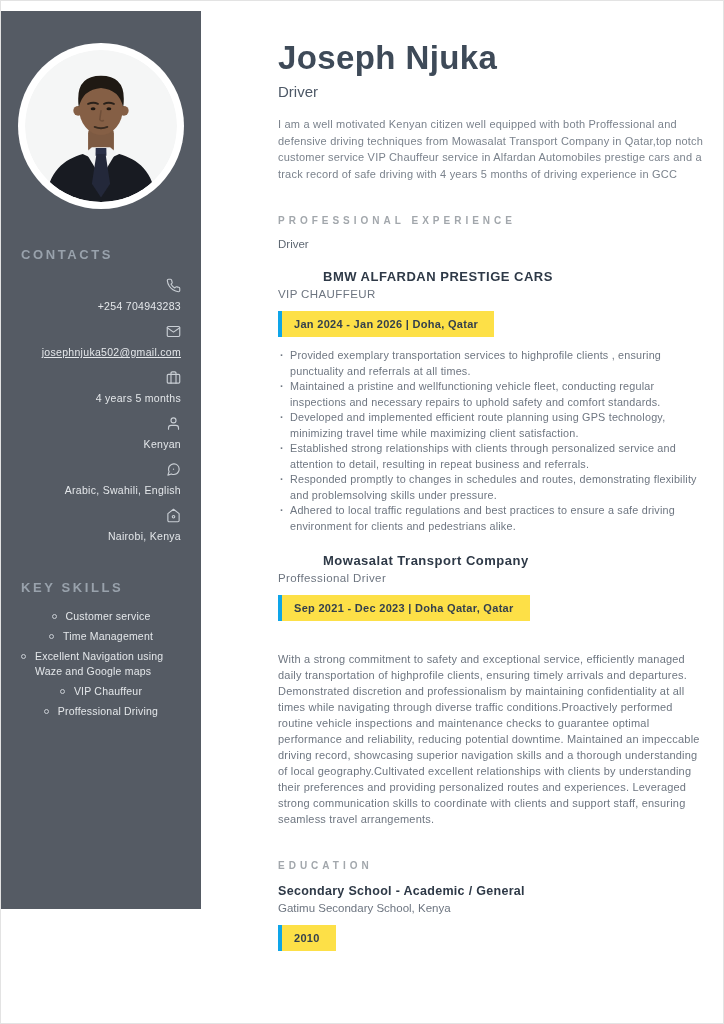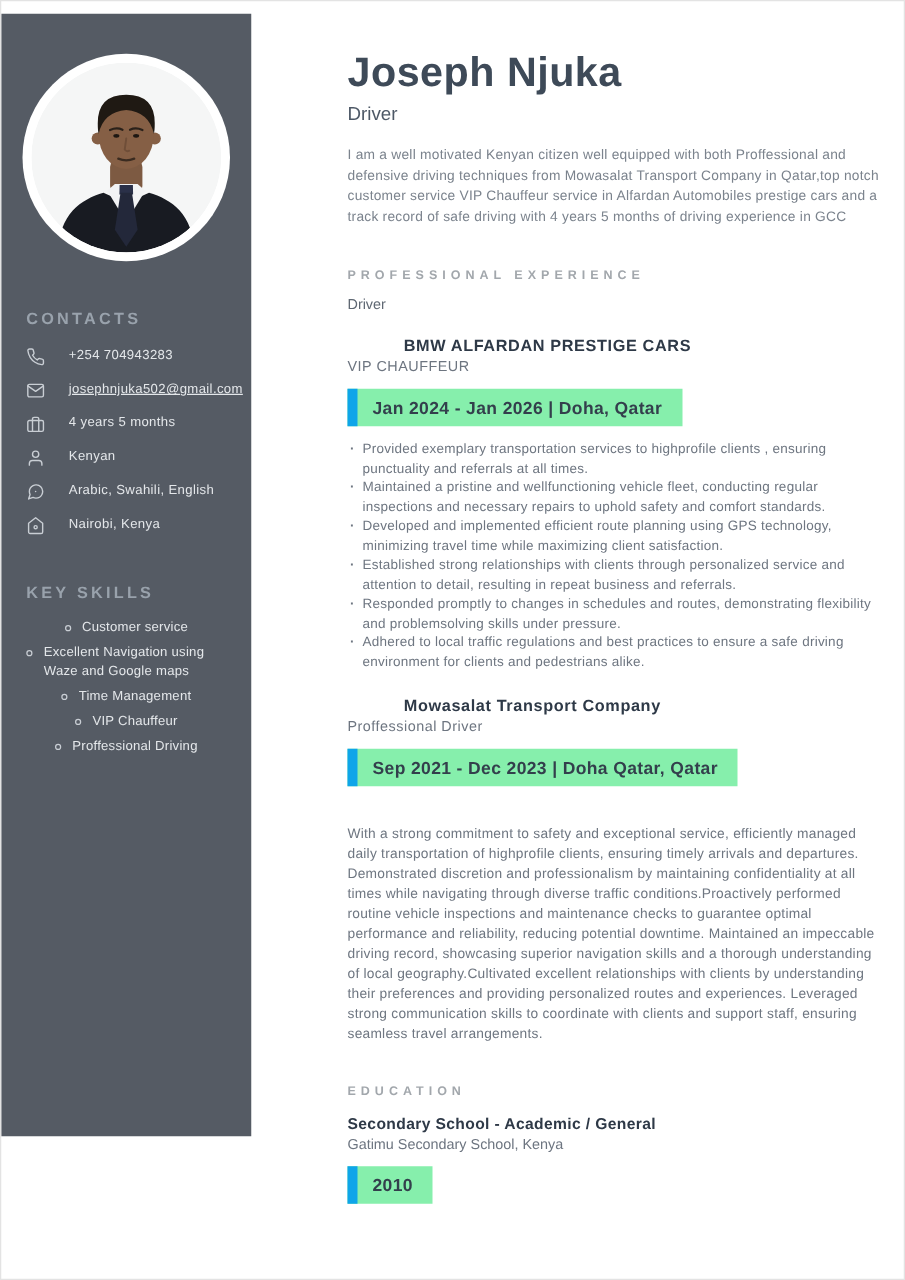--- a/index.html
+++ b/index.html
@@ -45,24 +45,25 @@
   .side-heading {
     font-size: 13px;
     font-weight: 700;
     letter-spacing: 2.6px;
     color: #99a2ac;
     margin-top: 38px;
   }
   .contact-list { margin-top: 16px; }
   .contact-row {
     display: flex;
-    align-items: flex-start;
-    gap: 19px;
+    align-items: flex-end;
+    gap: 7px;
     margin-bottom: 12px;
     min-height: 15px;
+    flex-direction: column;
   }
   .contact-row .cicon { color: #c9ced4; flex: 0 0 15px; display: flex; }
   .contact-row .ctext {
     font-size: 10.5px;
     letter-spacing: 0.3px;
     color: #e4e7ea;
   }
   .contact-row .ctext.underlined { text-decoration: underline; cursor: pointer; }
 
   .skills-list { margin-top: 14px; }
@@ -132,24 +133,24 @@
   }
   .role {
     font-size: 11.5px;
     color: #6d7580;
     letter-spacing: 0.4px;
     margin-top: 4px;
   }
   .date-badge {
     display: inline-block;
     margin-top: 11px;
-    background: #86efac;
-    border-left: 8px solid #0ea5e9;
+    background: #fde047;
+    border-left: 4px solid #0ea5e9;
     padding: 7px 16px 7px 12px;
-    font-size: 14px;
+    font-size: 11px;
     font-weight: 700;
     color: #333f4c;
     letter-spacing: 0.3px;
   }
   .bullet-list { margin-top: 11px; list-style: none; }
   .bullet-list li {
     position: relative;
     padding-left: 12px;
     font-size: 10.8px;
     line-height: 15.5px;
@@ -290,25 +291,25 @@
 
     <div class="sidebar-section">
       <div class="side-heading">KEY SKILLS</div>
       <div class="skills-list">
         <div class="skill-item">
             <span class="skill-bullet"></span>
             <span>Customer service</span>
           </div>
         <div class="skill-item">
             <span class="skill-bullet"></span>
+            <span>Time Management</span>
+          </div>
+        <div class="skill-item">
+            <span class="skill-bullet"></span>
             <span>Excellent Navigation using Waze and Google maps</span>
-          </div>
-        <div class="skill-item">
-            <span class="skill-bullet"></span>
-            <span>Time Management</span>
           </div>
         <div class="skill-item">
             <span class="skill-bullet"></span>
             <span>VIP Chauffeur</span>
           </div>
         <div class="skill-item">
             <span class="skill-bullet"></span>
             <span>Proffessional Driving</span>
           </div>
       </div>

